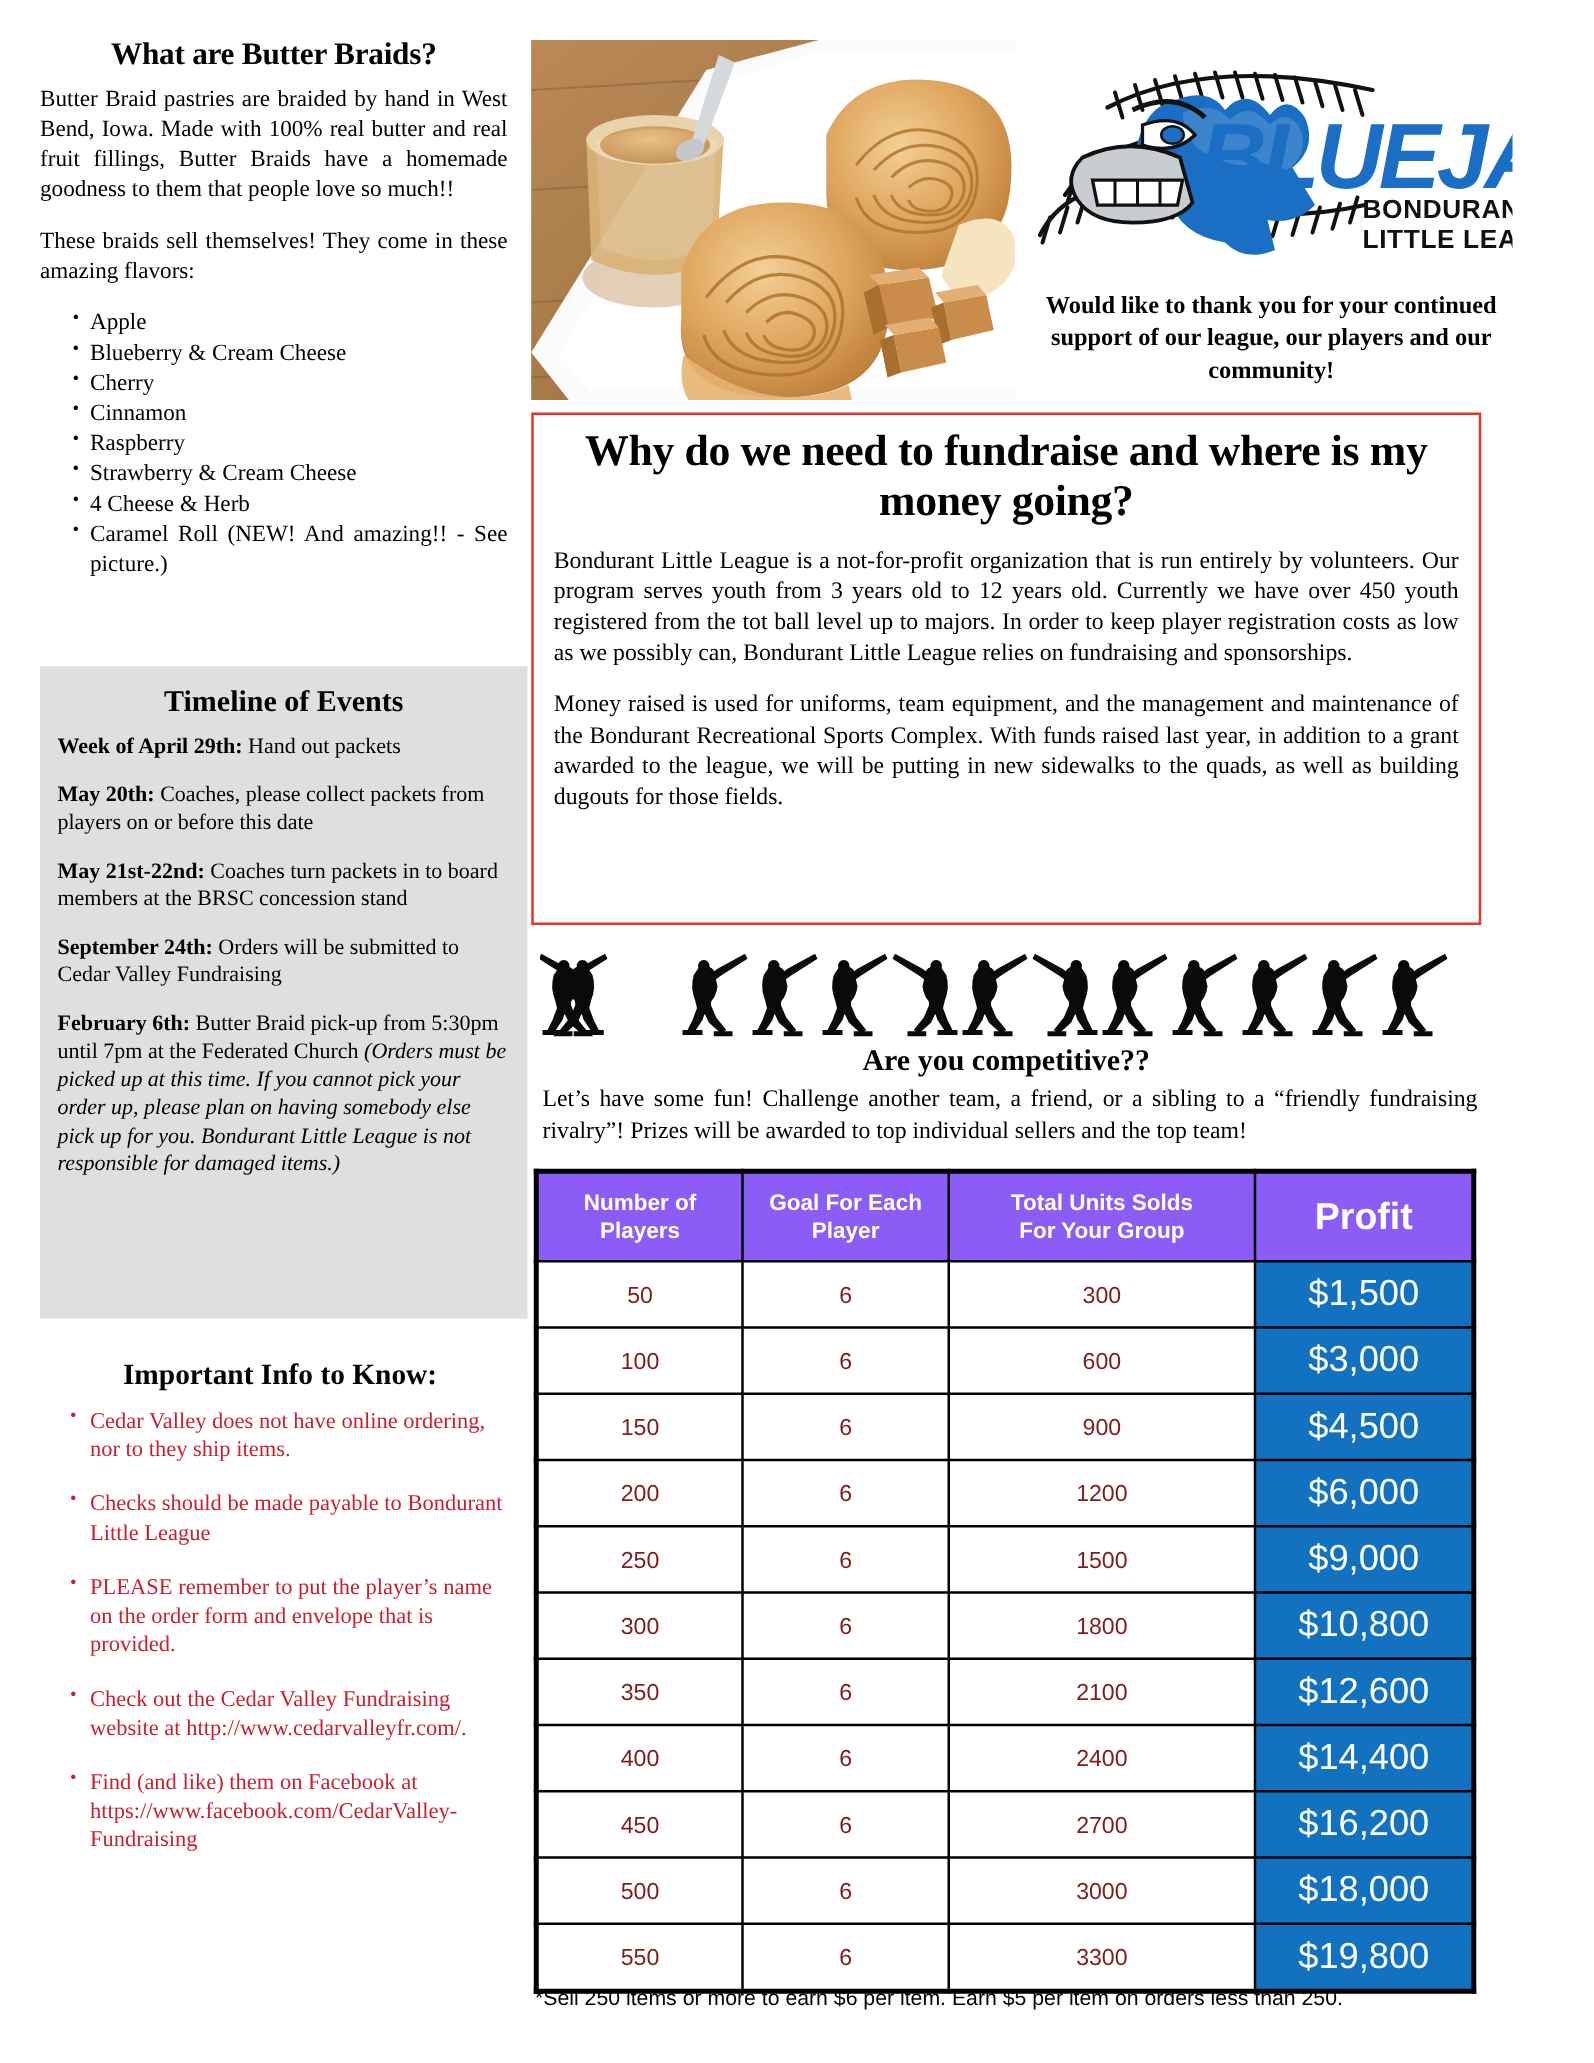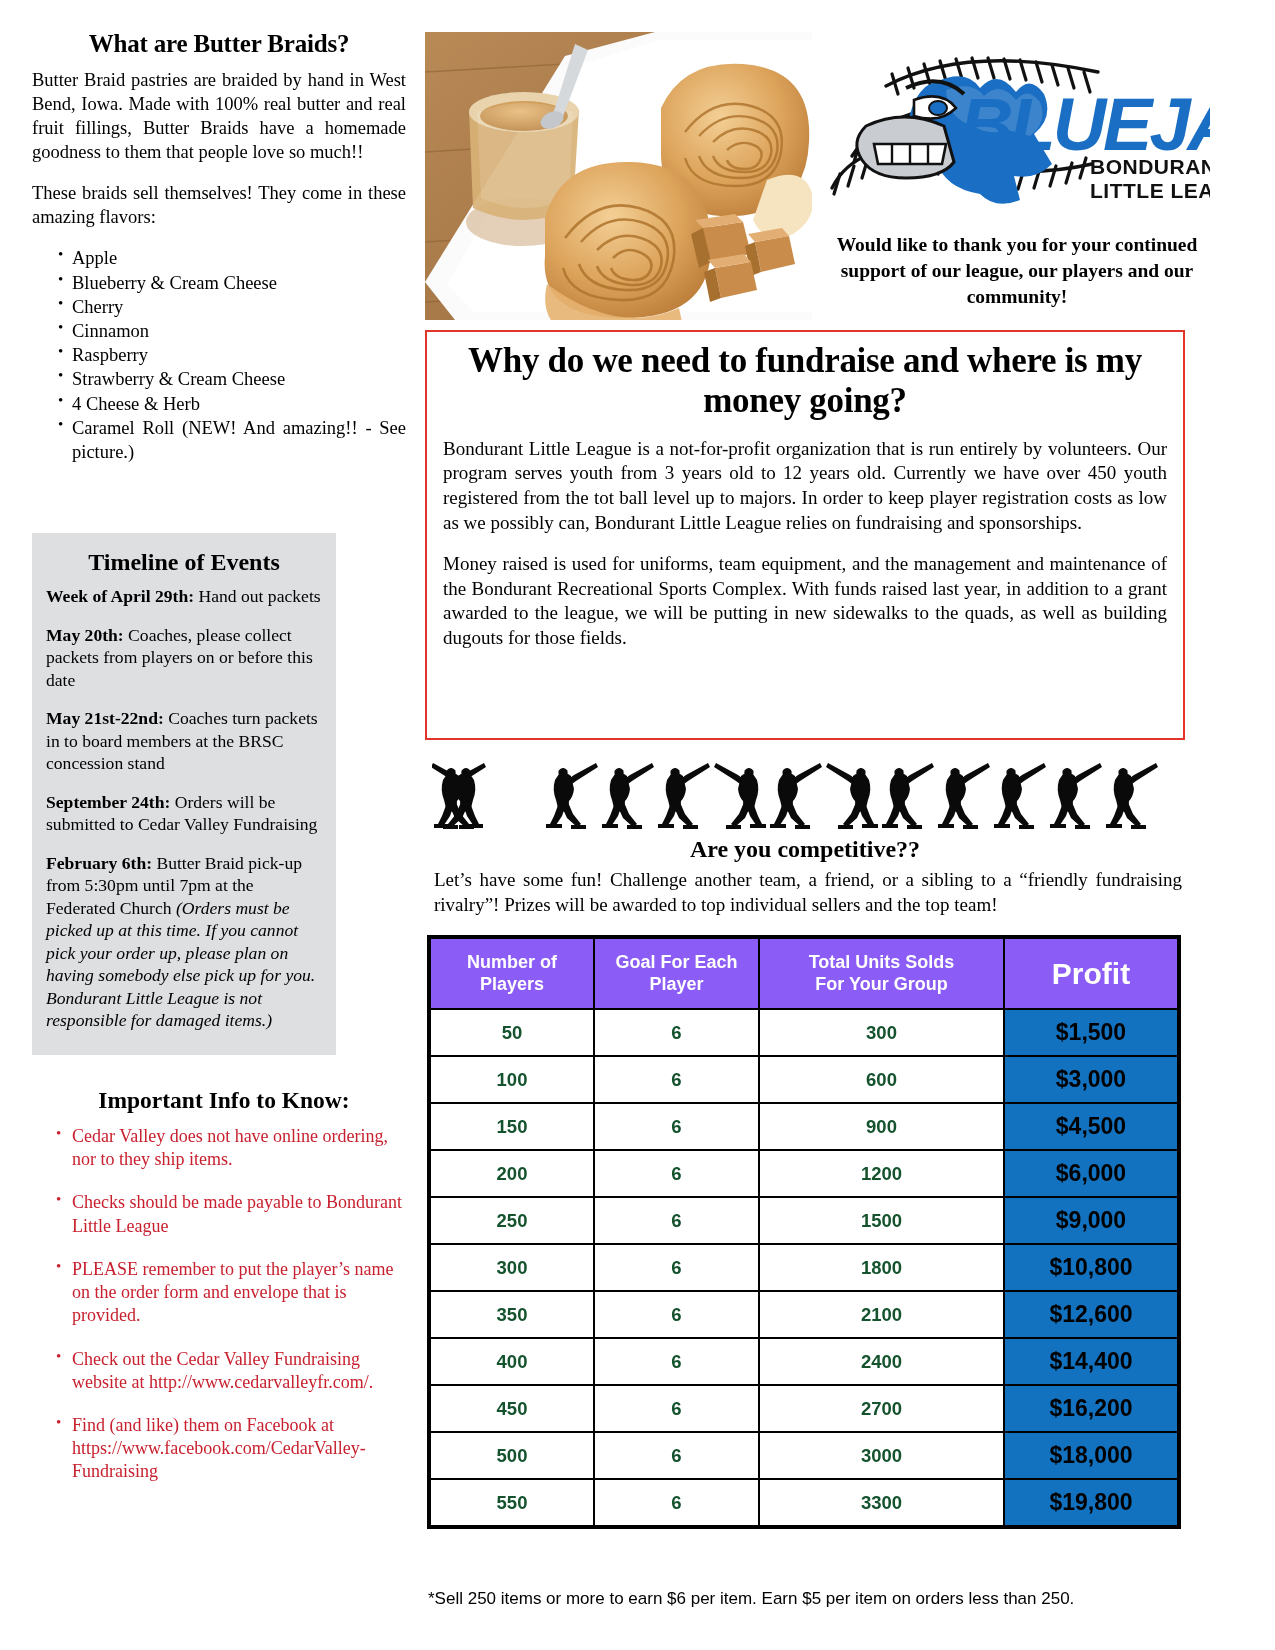--- a/index.html
+++ b/index.html
@@ -44,21 +44,21 @@
     text-align:justify;
   }
   ul.flavors li::before {
     content:"\2022";
     position:absolute; left:0; top:-1px;
     font-size:15px;
   }
 
   
   .timeline-box {
-    position:absolute; left:32px; top:533px; width:304px; height:522px;
+    position:absolute; left:32px; top:533px; width:390px; height:522px;
     background:#dedfe1;
     padding:12px 14px 10px 14px;
   }
   .timeline-box h2 {
     font-family:"Liberation Serif", serif;
     font-weight:bold;
     font-size:24px;
     text-align:center;
     margin:4px 0 9px 0;
   }
@@ -188,28 +188,28 @@
   }
   table.profit thead th.profit-head {
     font-size:30px;
     font-weight:bold;
   }
   table.profit tbody td {
     font-size:18.5px;
     padding:9px 4px;
     height:42px;
     background:#fff;
-    color:#14532d;
-    font-weight:bold;
+    color:#7f1d1d;
+    font-weight:normal;
   }
   table.profit tbody td.profit-cell {
     background:#1272bf;
-    color:#000000;
-    font-weight:bold;
-    font-size:23px;
+    color:#ffffff;
+    font-weight:normal;
+    font-size:29px;
   }
   .col-a { width:165px; }
   .col-b { width:165px; }
   .col-c { width:245px; }
   .col-d { width:175px; }
 
   .footnote {
     position:absolute; left:428px; top:1589px; width:750px;
     font-family:"Liberation Sans", sans-serif;
     font-size:17px;

